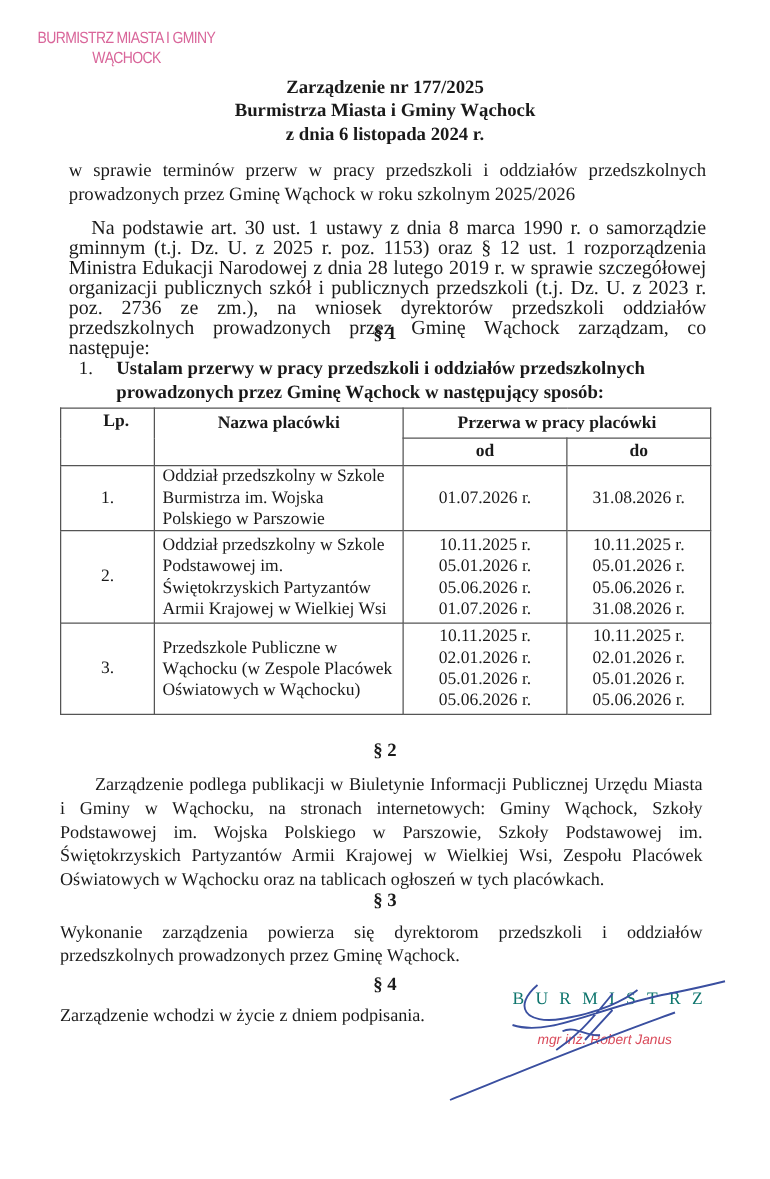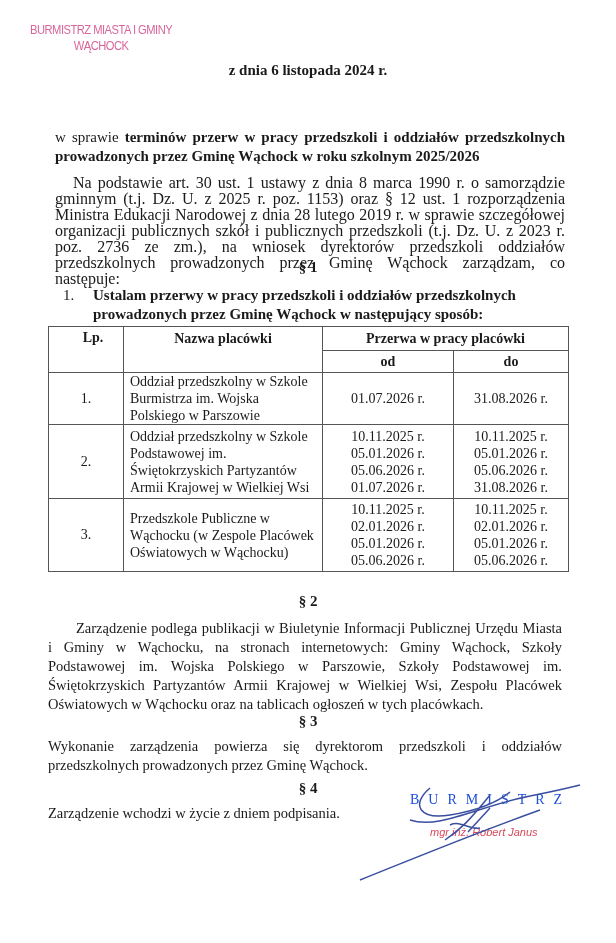--- a/index.html
+++ b/index.html
@@ -4,47 +4,49 @@
 <style>
   html, body { margin: 0; padding: 0; background: #ffffff; }
   body { width: 616px; height: 943px; position: relative; overflow: hidden;
          font-family: "Liberation Serif", "DejaVu Serif", serif; color: #1a1a1a; }
   .abs { position: absolute; }
   .stamp-top { left: 28px; top: 22px; width: 170px; text-align: center; color: #d9669a;
                font-family: "Liberation Sans", sans-serif; font-size: 13px; line-height: 16px;
                letter-spacing: -0.6px; transform: scaleX(0.86); transform-origin: left top; }
   .title { left: 0; width: 616px; text-align: center; font-weight: bold; font-size: 15px; line-height: 19px; top: 61px; }
   .subject { left: 55px; width: 510px; top: 128px; font-size: 15px; line-height: 19px; text-align: justify; text-align-last: left; }
-  .subject b { font-weight: bold; }
+  .subject b { font-weight: normal; }
   .basis { left: 55px; width: 510px; top: 175px; font-size: 16px; line-height: 16px; text-align: justify; text-indent: 18px; }
   .para-sign { left: 0; width: 616px; text-align: center; font-weight: bold; font-size: 15px; }
   .list1 { left: 63px; width: 505px; top: 286px; font-size: 15px; line-height: 19px; }
   .list1 .num { position: absolute; left: 0; }
   .list1 .txt { margin-left: 30px; display: block; font-weight: bold; }
   table.sched { position: absolute; left: 48px; top: 326px; width: 521px; border-collapse: collapse; font-size: 14px; }
   table.sched td, table.sched th { border: 1px solid #555; padding: 0 6px; vertical-align: middle; }
   table.sched th { font-weight: bold; text-align: center; font-size: 14px; }
   .c-lp { width: 48px; text-align: center; }
   .c-name { width: 186px; text-align: left; line-height: 17px; }
   .c-date { text-align: center; line-height: 17px; }
   .body-p { left: 48px; width: 514px; font-size: 14.5px; line-height: 19px; text-align: justify; }
   .indent { text-indent: 28px; }
-  .sig-stamp { left: 410px; top: 792px; color: #1d4ed8; font-family: "Liberation Serif", serif; font-size: 14px; letter-spacing: 9px; }
+  .sig-stamp { left: 410px; top: 792px; color: #0f766e; font-family: "Liberation Serif", serif; font-size: 14px; letter-spacing: 9px; }
   .sig-name { left: 430px; top: 826px; color: #d94a5a; font-family: "Liberation Sans", sans-serif; font-style: italic; font-size: 11px; }
   .signature { left: 350px; top: 780px; }
 </style>
 </head>
 <body>
 
 <div class="abs stamp-top">
   <div>BURMISTRZ MIASTA I GMINY</div>
   <div>WĄCHOCK</div>
 </div>
 
 <div class="abs title">
+  <div>Zarządzenie nr 177/2025</div>
+  <div>Burmistrza Miasta i Gminy Wąchock</div>
   <div>z dnia 6 listopada 2024 r.</div>
 </div>
 
 <div class="abs subject">
   <span>w sprawie </span><b>terminów przerw w pracy przedszkoli i oddziałów przedszkolnych prowadzonych przez Gminę Wąchock w roku szkolnym 2025/2026</b>
 </div>
 
 <div class="abs basis">Na podstawie art. 30 ust. 1 ustawy z dnia 8 marca 1990 r. o samorządzie gminnym (t.j. Dz. U. z 2025 r. poz. 1153) oraz § 12 ust. 1 rozporządzenia Ministra Edukacji Narodowej z dnia 28 lutego 2019 r. w sprawie szczegółowej organizacji publicznych szkół i publicznych przedszkoli (t.j. Dz. U. z 2023 r. poz. 2736 ze zm.), na wniosek dyrektorów przedszkoli oddziałów przedszkolnych prowadzonych przez Gminę Wąchock zarządzam, co następuje:</div>
 
 <div class="abs para-sign" style="top:259px;">§ 1</div>

